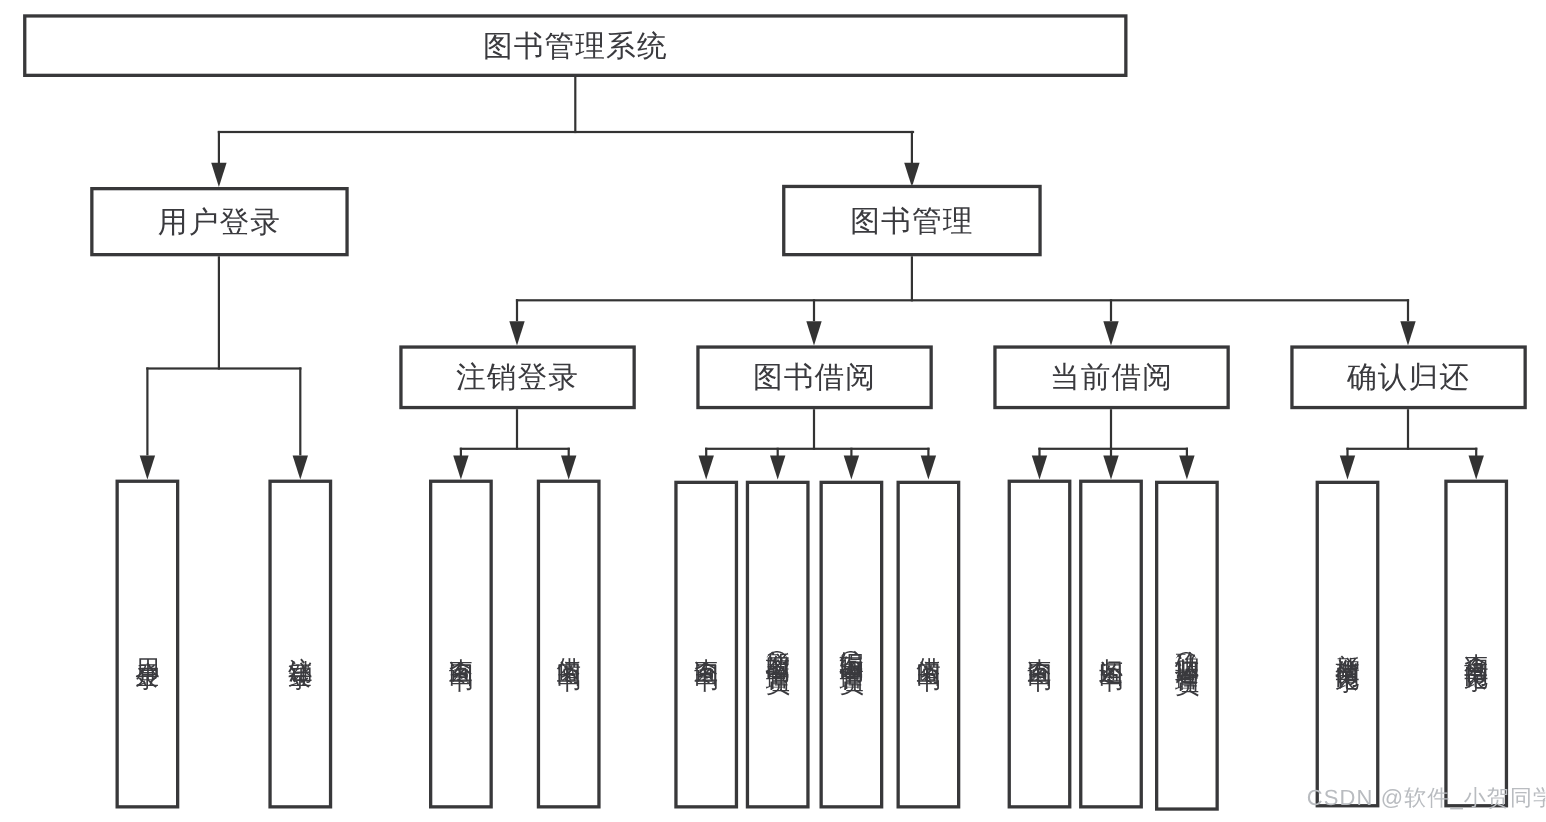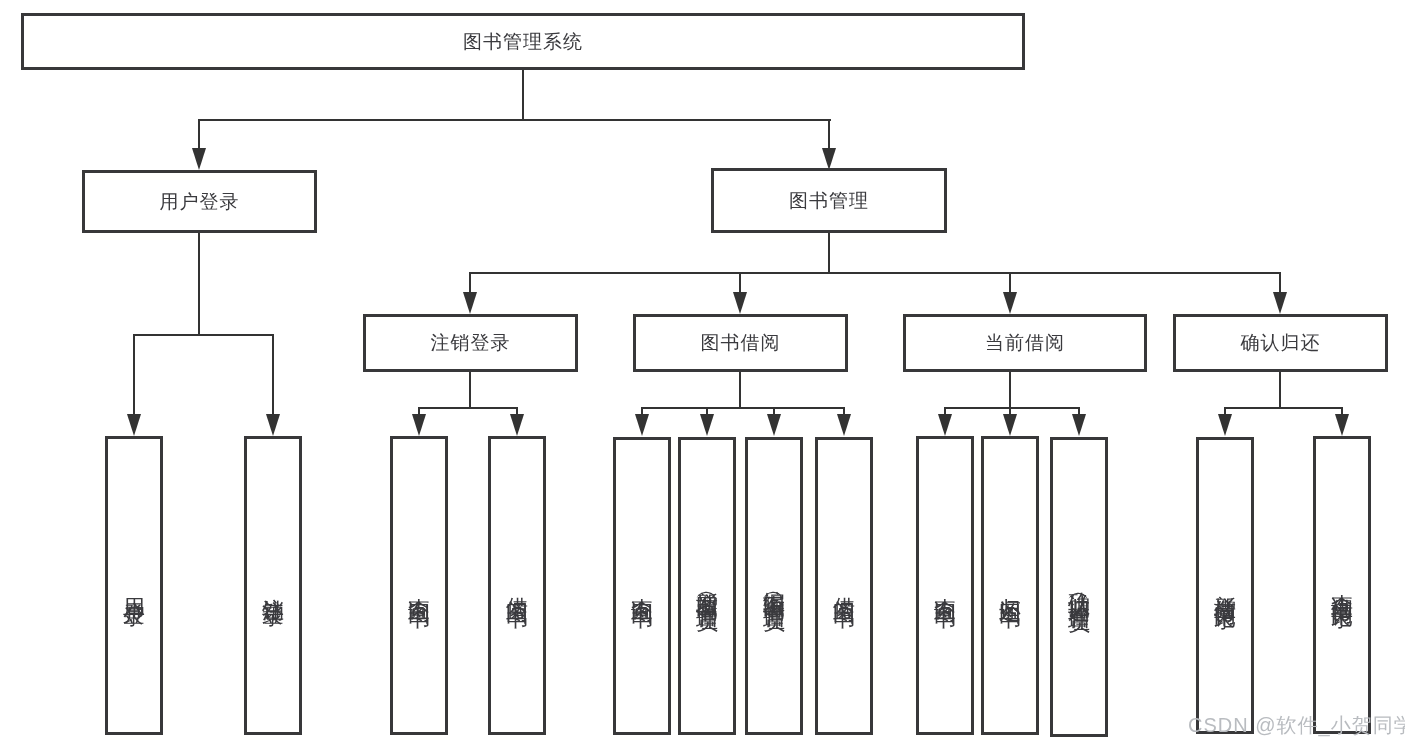--- a/index.html
+++ b/index.html
@@ -14,21 +14,21 @@
   .node {
     position: absolute;
     box-sizing: border-box;
     border: 3px solid #38383a;
     background: #ffffff;
     display: flex;
     align-items: center;
     justify-content: center;
     color: #3a3a3e;
   }
-  .node.h { font-size: 19px; letter-spacing: 1px; }
+  .node.h { font-size: 27px; letter-spacing: 1px; }
   .node.v { font-size: 22px; }
   .node.v .vtext {
     writing-mode: vertical-rl;
     text-orientation: mixed;
     letter-spacing: 3px;
     line-height: 1.1;
   }
   .line {
     position: absolute;
     background: #333333;
@@ -82,21 +82,21 @@
   <div class="arrow" style="left:463px; top:292px;"></div>
   <div class="line" style="left:739px; top:272px; width:2px; height:20px;"></div>
   <div class="arrow" style="left:733px; top:292px;"></div>
   <div class="line" style="left:1009px; top:272px; width:2px; height:20px;"></div>
   <div class="arrow" style="left:1003px; top:292px;"></div>
   <div class="line" style="left:1279px; top:272px; width:2px; height:20px;"></div>
   <div class="arrow" style="left:1273px; top:292px;"></div>
 
   <div class="node h" style="left:363px; top:314px; width:215px; height:58px;">注销登录</div>
   <div class="node h" style="left:633px; top:314px; width:215px; height:58px;">图书借阅</div>
-  <div class="node h" style="left:903px; top:314px; width:244px; height:58px;">当前借阅</div>
+  <div class="node h" style="left:903px; top:314px; width:215px; height:58px;">当前借阅</div>
   <div class="node h" style="left:1173px; top:314px; width:215px; height:58px;">确认归还</div>
 
   <div class="line" style="left:469px; top:372px; width:2px; height:37px;"></div>
   <div class="line" style="left:418px; top:407px; width:100px; height:2px;"></div>
   <div class="line" style="left:418px; top:407px; width:2px; height:9px;"></div>
   <div class="arrow" style="left:412px; top:414px;"></div>
   <div class="line" style="left:516px; top:407px; width:2px; height:9px;"></div>
   <div class="arrow" style="left:510px; top:414px;"></div>
 
   <div class="line" style="left:739px; top:372px; width:2px; height:37px;"></div>

